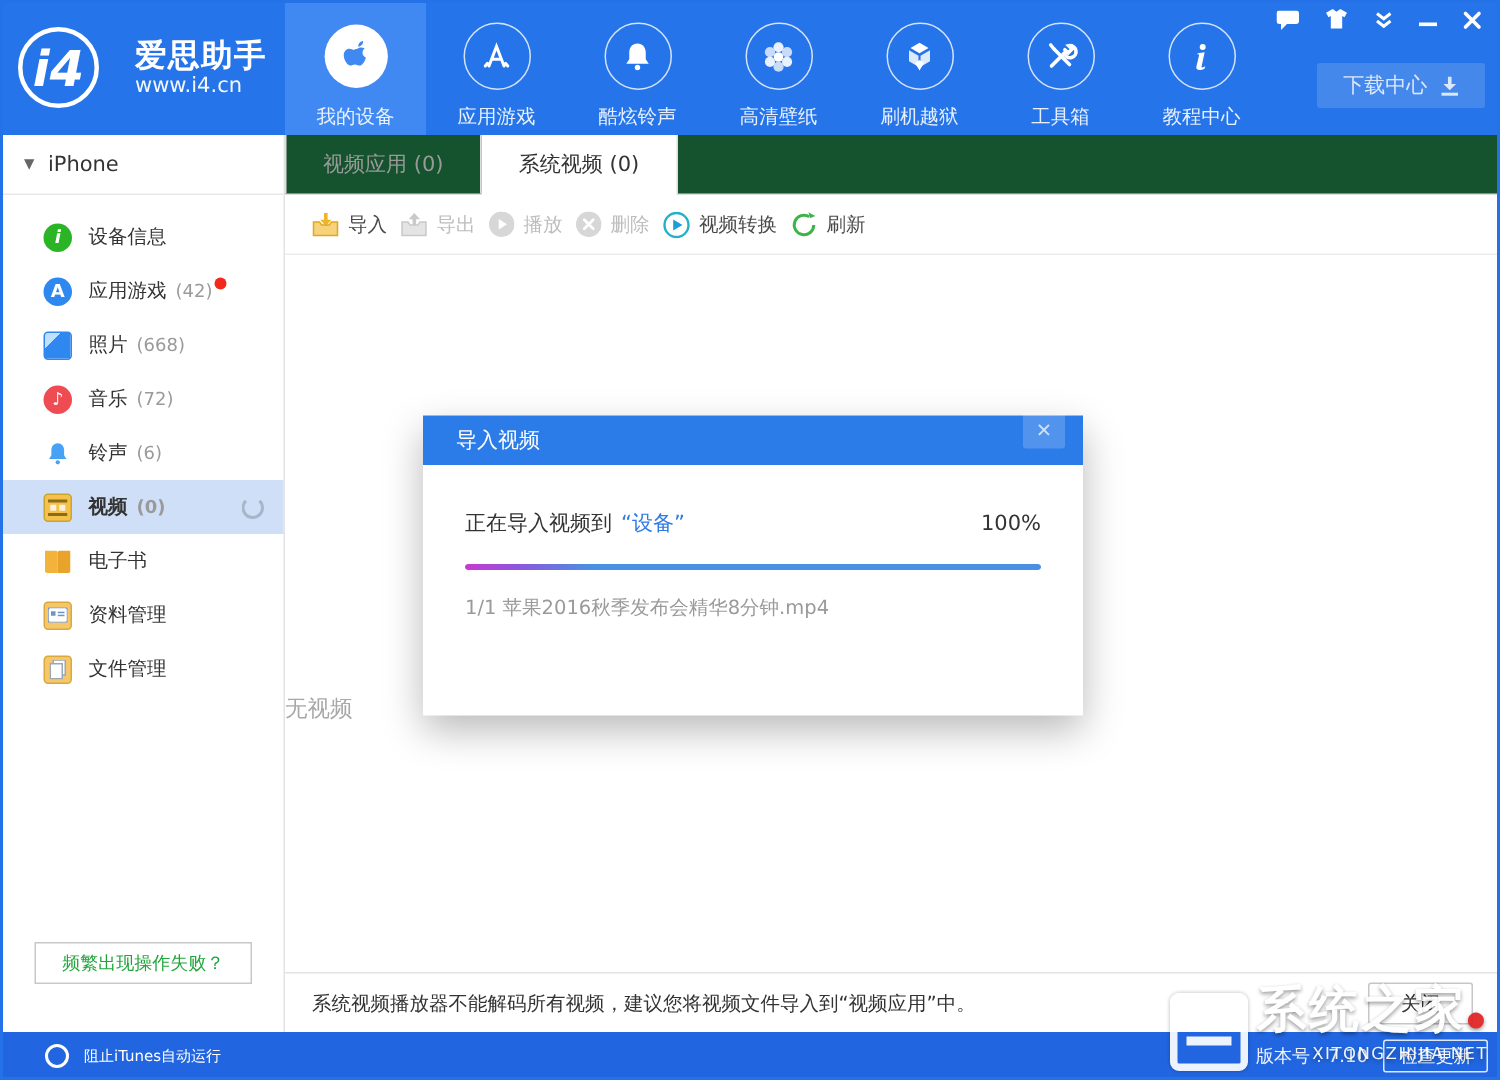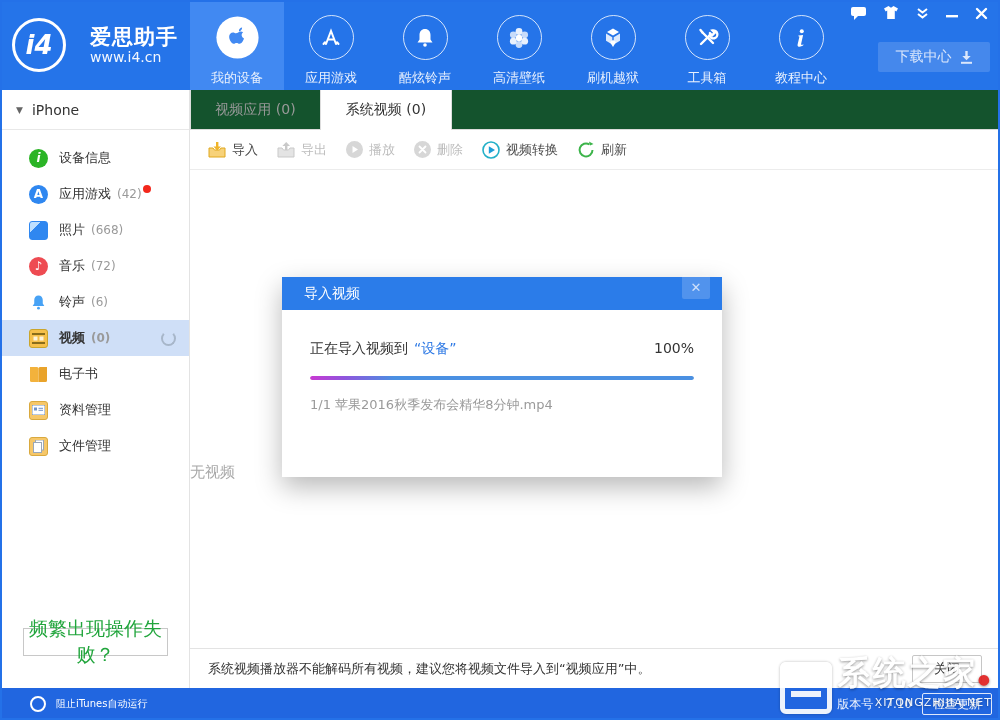--- a/index.html
+++ b/index.html
@@ -6,21 +6,21 @@
   html,body { width:1000px; height:720px; font-family:"DejaVu Sans","Liberation Sans",sans-serif; }
   .window { position:absolute; inset:0; width:1000px; height:720px; background:#fff;
             border:2px solid #2471e8; overflow:hidden; }
 
   
   .header { position:absolute; top:-2px; left:-2px; width:1000px; height:90px;
             background:#2574e9; display:flex; }
   .brand { width:190px; display:flex; align-items:center; padding-left:12px; color:#fff; }
   .logo-ring { width:54px; height:54px; border:3px solid #fff; border-radius:50%;
                display:flex; align-items:center; justify-content:center;
-               font-size:26px; font-weight:bold; font-style:italic; flex:0 0 auto; }
+               font-size:33px; font-weight:bold; font-style:italic; flex:0 0 auto; }
   .brand-text { margin-left:24px; line-height:1.15; }
   .brand-name { font-size:21px; font-weight:bold; letter-spacing:1px; }
   .brand-url { font-size:14px; opacity:.95; }
   .nav { display:flex; }
   .nav-item { width:94px; display:flex; flex-direction:column; align-items:center;
               padding-top:15px; color:#e8f0fd; font-size:13px; cursor:pointer; }
   .nav-item.active { background:#4189f2; }
   .ring { width:45px; height:45px; border:1px solid rgba(255,255,255,.8); border-radius:50%;
           display:flex; align-items:center; justify-content:center; margin-bottom:9px; }
   .winctrl { position:absolute; top:6px; right:12px; display:flex; gap:17px; align-items:center; }
@@ -40,32 +40,32 @@
                font-size:13px; color:#333; position:relative; cursor:pointer; }
   .side-item.selected { background:#cfdff7;font-weight:bold; }
   .sicon { width:19px; height:19px; margin-right:11px; flex:0 0 auto; display:flex;
            align-items:center; justify-content:center; border-radius:3px;
            color:#fff; font-size:12px; font-weight:bold; }
   .count { color:#9a9a9a; margin-left:6px; font-size:12px; }
   .dot { width:8px; height:8px; background:#f3281c; border-radius:50%; margin-left:1px; margin-top:-10px; }
   .spinner { position:absolute; right:13px; width:15px; height:15px; border-radius:50%;
              border:2px solid #a7b6c9; border-top-color:transparent; }
   .help-btn { position:absolute; left:21px; right:21px; bottom:32px; height:28px;
-              border:1px solid #c8c8c8; background:#fff; color:#21a53c; font-size:19px;
+              border:1px solid #c8c8c8; background:#fff; color:#21a53c; font-size:12px;
               display:flex; align-items:center; justify-content:center; cursor:pointer; }
 
   
   .main { position:absolute; left:188px; top:88px; right:0; bottom:30px; display:flex; flex-direction:column; }
   .tabbar { height:40px; background:#14532d; border-bottom:1px solid #dcdcdc; display:flex; flex:0 0 auto; }
   .tab { width:131px; display:flex; align-items:center; justify-content:center; font-size:14px;
          color:#999; border-right:1px solid #ddd; cursor:pointer; }
   .tab:first-child { border-left:1px solid #ddd; }
   .tab.active { background:#fff; color:#333; margin-bottom:-1px; }
   .toolbar { height:40px; background:#fff; border-bottom:1px solid #ececec; display:flex;
-             align-items:center; padding-left:18px; gap:19px; flex:0 0 auto; }
+             align-items:center; padding-left:18px; gap:9px; flex:0 0 auto; }
   .tbtn { display:flex; align-items:center; gap:6px; font-size:13px; color:#4a4a4a; cursor:pointer; }
   .tbtn.disabled { color:#bdbdbd; cursor:default; }
   .content { flex:1; position:relative; background:#fff; }
   .empty-text { position:absolute; top:293px; left:0; right:0; 
                 color:#a8a8a8; font-size:15px; }
   .statusbar { height:40px; border-top:1px solid #e3e3e3; display:flex; align-items:center;
                padding:0 16px 0 18px; flex:0 0 auto; background:#fff; }
   .status-msg { font-size:13px; color:#333; flex:1; }
   .close-btn { width:70px; height:28px; background:#fff; border:1px solid #c6c6c6; border-radius:2px;
                font-size:13px; color:#333; cursor:pointer; font-family:inherit; }

